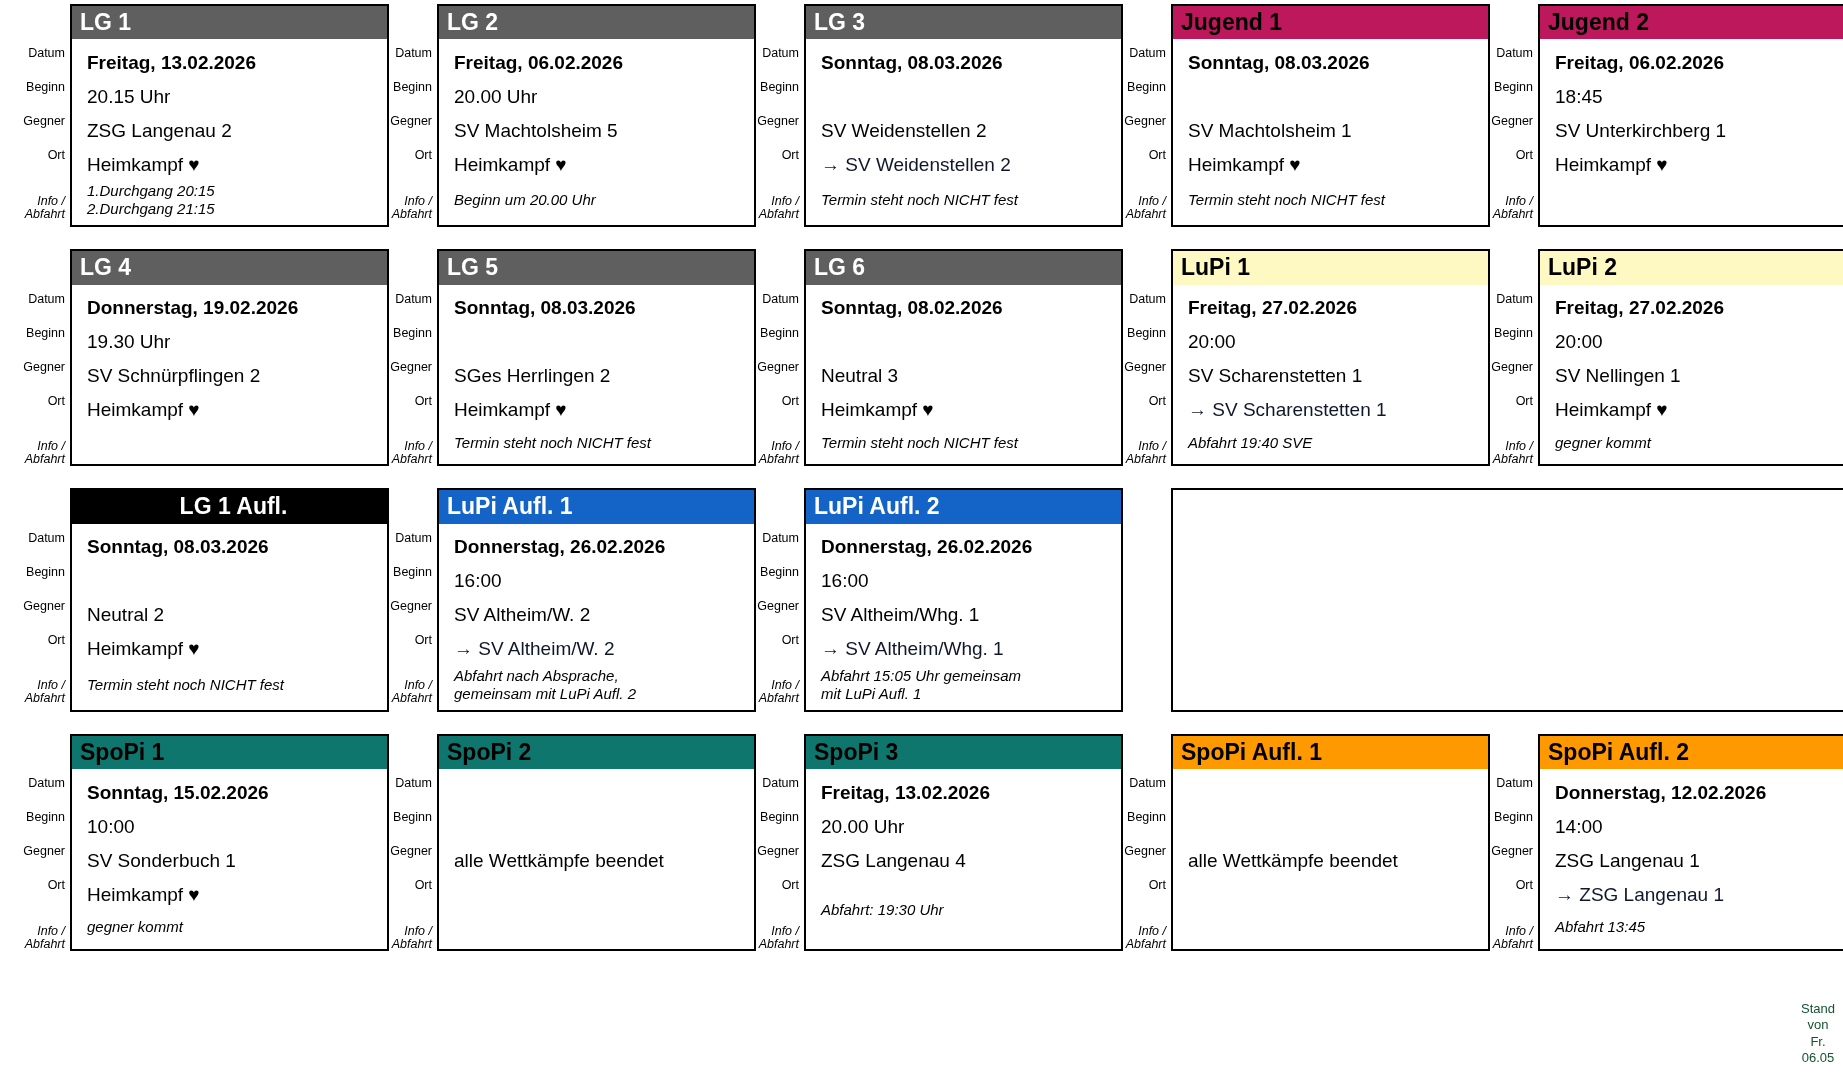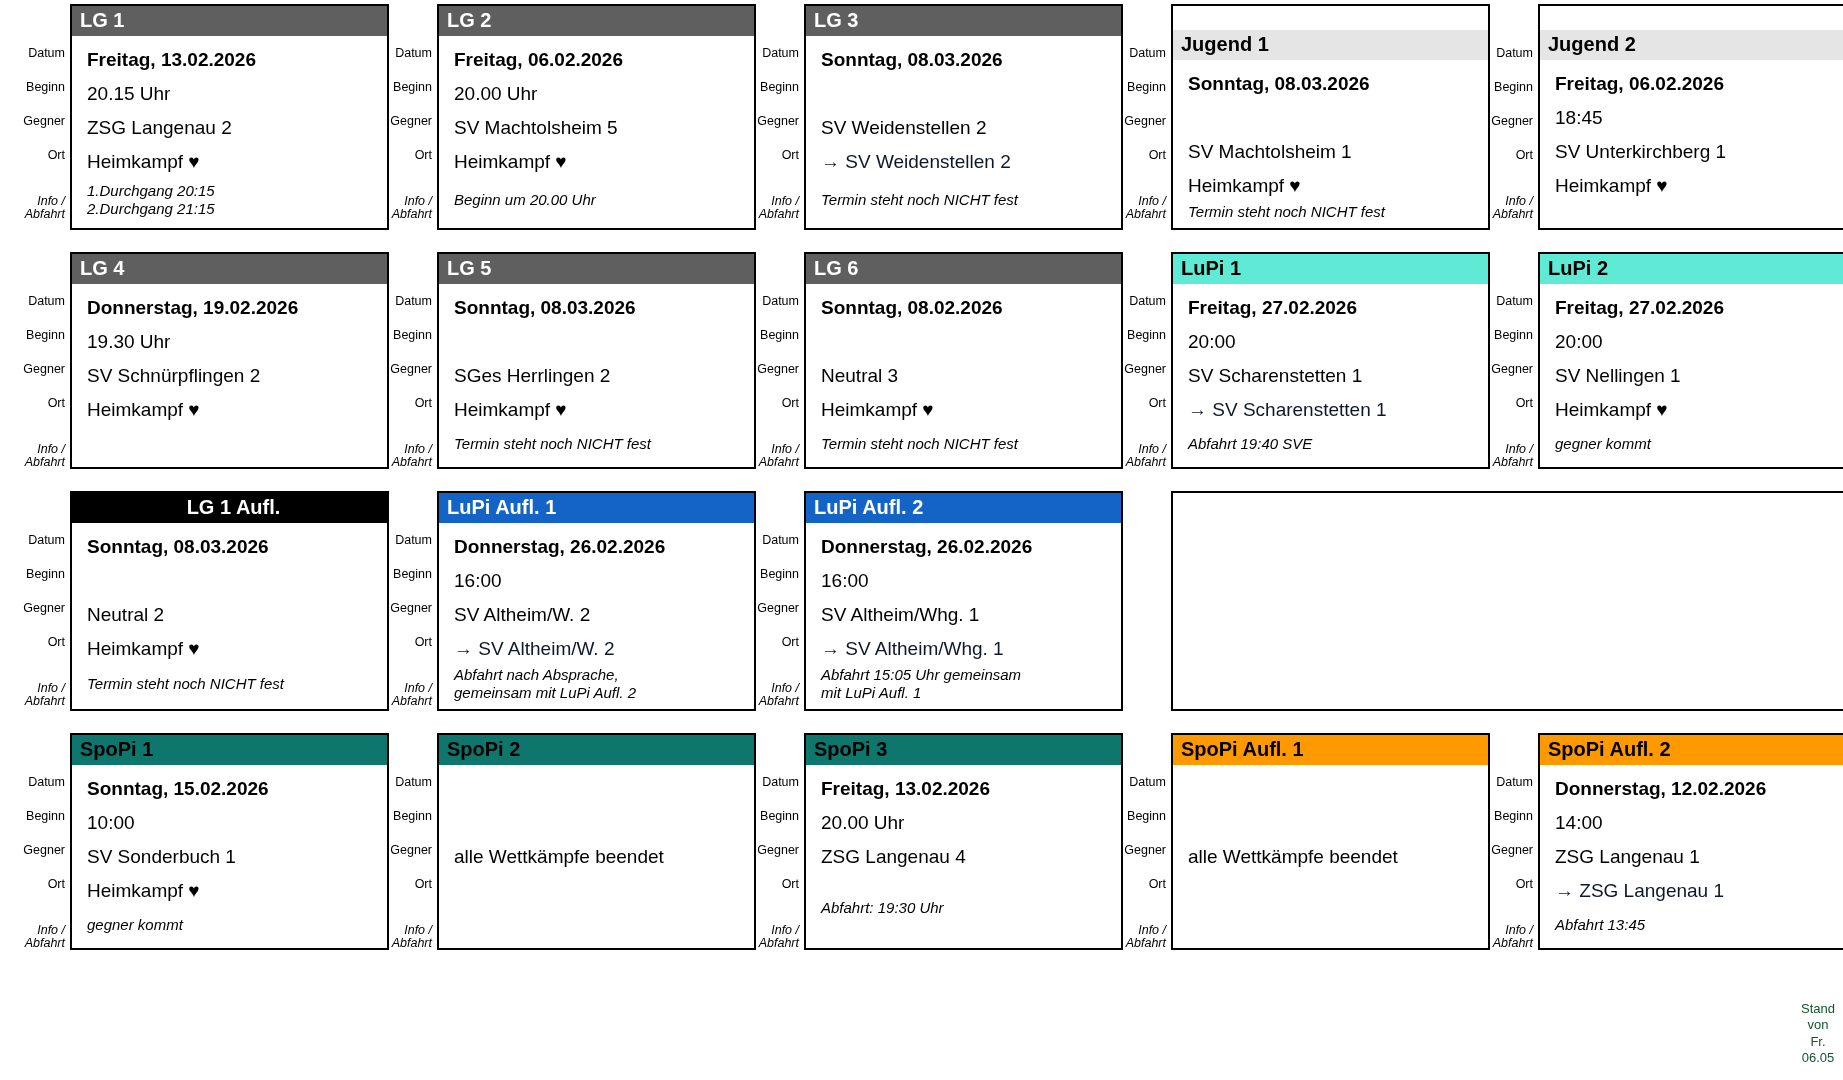--- a/index.html
+++ b/index.html
@@ -66,21 +66,21 @@
     box-sizing: border-box;
     display: flex;
     flex-direction: column;
     min-height: 213px;
     background: #fff;
   }
   .card.empty-card {
     min-height: 213px;
   }
   .card-title {
-    font-size: 20px;
+    font-size: 23px;
     font-weight: bold;
     padding: 3px 0 4px 8px;
     line-height: 1.15;
     color: #000;
   }
   .card-body {
     flex: 1 1 auto;
     display: flex;
     flex-direction: column;
     padding: 7px;
@@ -111,22 +111,22 @@
     font-style: italic;
     color: #000;
     line-height: 1.2;
     box-sizing: border-box;
   }
   .info span {
     display: block;
   }
   
   .hdr-grey  { background: #5f5f5f; color: #ffffff; }
-  .hdr-green { background: #e5e5e5; color: #000000; margin-top: 24px; }
-  .hdr-lblue { background: #5eead4; color: #000000; }
+  .hdr-green { background: #be185d; color: #000000; }
+  .hdr-lblue { background: #fef9c3; color: #000000; }
   .hdr-black { background: #000000; color: #ffffff; text-align: center; }
   .hdr-blue  { background: #1464c8; color: #ffffff; }
   .hdr-yellow{ background: #0f766e; color: #000000; }
   .hdr-orange{ background: #ff9900; color: #000000; }
 
   .stand {
     position: absolute;
     right: 2px;
     bottom: 14px;
     width: 46px;

